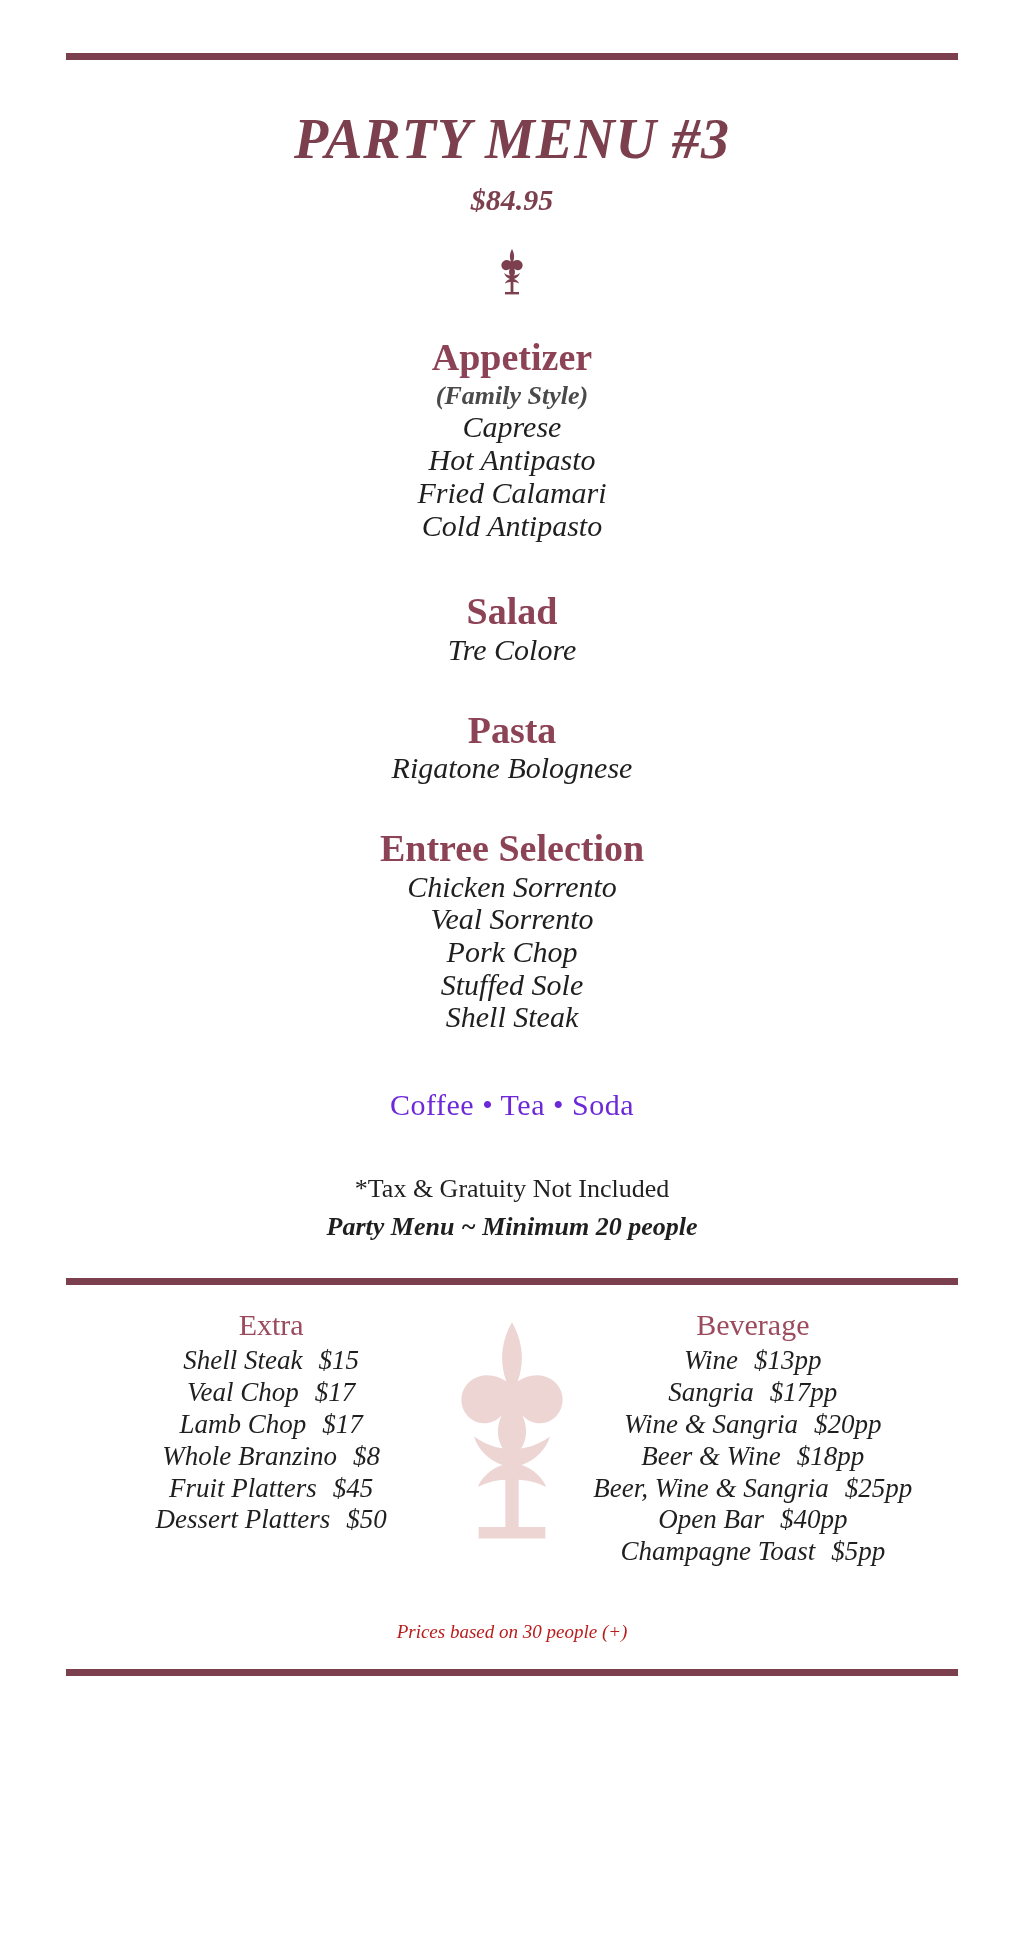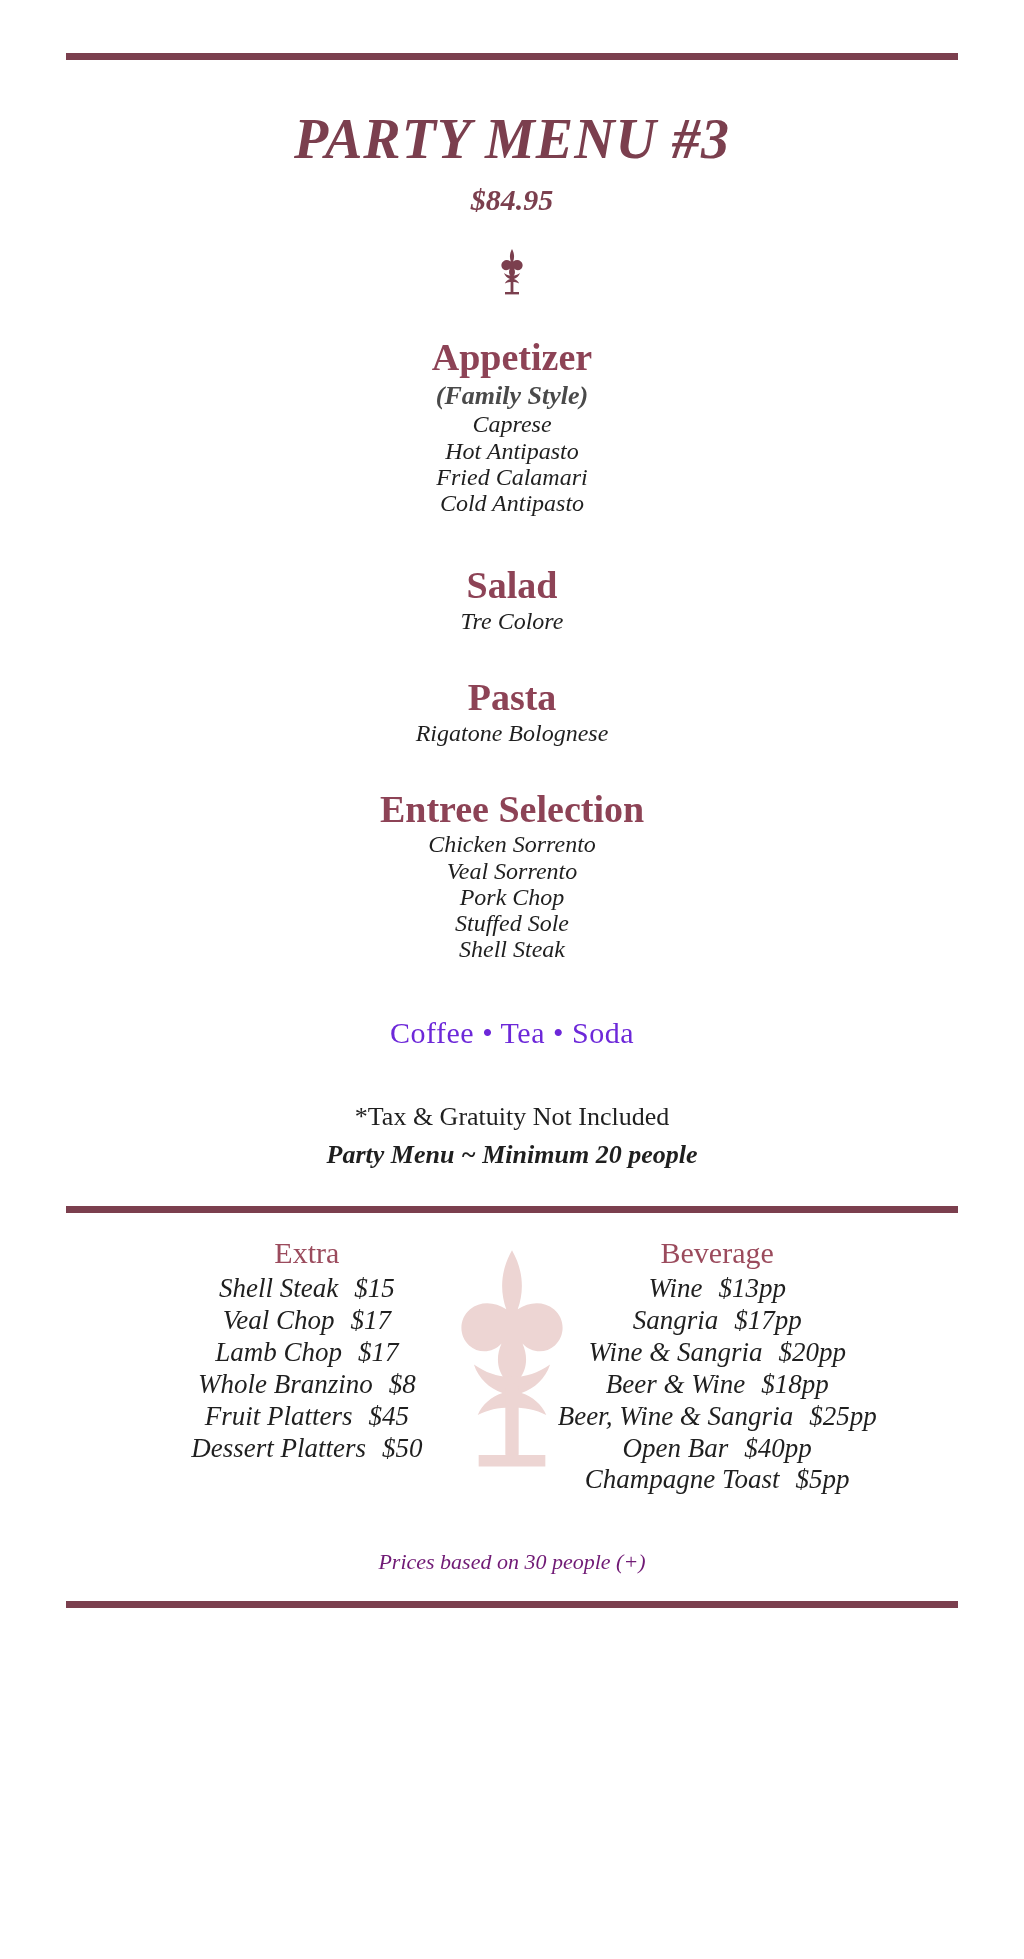--- a/index.html
+++ b/index.html
@@ -67,21 +67,21 @@
   }
   .section-note {
     font-style: italic;
     font-size: 26px;
     color: #4a4a4a;
     margin-top: 2px;
     font-weight: bold;
   }
   .item {
     font-style: italic;
-    font-size: 24px;
+    font-size: 30px;
     color: #1f1f1f;
     line-height: 1.09;
   }
   .drinks {
     text-align: center;
     font-size: 30px;
     margin-top: 54px;
     color: #6d28d9;
     letter-spacing: 0.5px;
   }
@@ -98,21 +98,21 @@
     font-weight: bold;
     margin-top: 8px;
     color: #1f1f1f;
   }
   .bottom-block {
     margin-top: 36px;
   }
   .extras-area {
     position: relative;
     display: flex;
-    justify-content: center;
+    justify-content: space-between;
     align-items: flex-start;
     margin-top: 22px;
     min-height: 270px;
   }
   .fleur-big {
     position: absolute;
     left: 50%;
     top: 4px;
     transform: translateX(-50%);
     color: #edd5d3;
@@ -139,22 +139,22 @@
     font-style: italic;
     font-size: 27px;
     color: #1f1f1f;
     line-height: 1.18;
     white-space: nowrap;
   }
   .row .gap { display: inline-block; width: 16px; }
   .footnote {
     text-align: center;
     font-style: italic;
-    font-size: 22px;
-    color: #701a75;
+    font-size: 19px;
+    color: #b91c1c;
     margin-top: 44px;
     margin-bottom: 26px;
   }
 </style>
 </head>
 <body>
 
 <div class="page">
 
   <div class="rule rule-top"></div>

